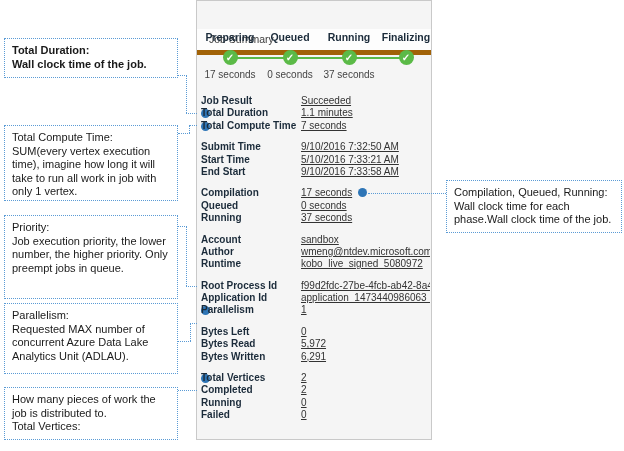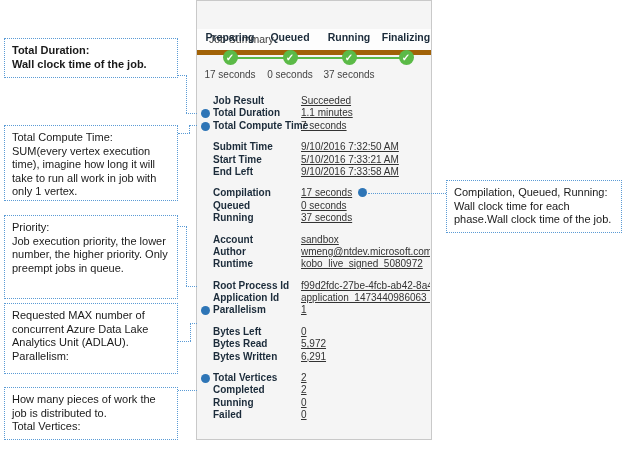--- a/index.html
+++ b/index.html
@@ -19,21 +19,21 @@
   .s-label { font-size:10.5px; font-weight:bold; color:#1b2b3a; height:14px; white-space:nowrap; }
   .s-circle { width:15px; height:15px; border-radius:50%; background:#5bba47; color:#fff;
               font-size:10px; line-height:15px; margin:5px auto 4px; font-weight:bold;
               position:relative; z-index:2; text-align:center; }
   .s-time { font-size:10px; color:#444; white-space:nowrap; }
 
   
   .groups { position:absolute; left:0; right:0; top:94px; }
   .group { margin-bottom:9px; }
   .row { position:relative; height:12.4px; }
-  .lbl { position:absolute; left:16px; top:0; font-size:10px; font-weight:bold;
+  .lbl { position:absolute; left:4px; top:0; font-size:10px; font-weight:bold;
          color:#1b2b3a; white-space:nowrap; }
   .val { position:absolute; left:104px; top:0; right:1px; font-size:10px; color:#333;
          white-space:nowrap; overflow:hidden;text-decoration:underline; }
   .dot { position:absolute; left:4px; top:2px; width:9px; height:9px; border-radius:50%;
          background:#2e75b6; }
   .dot-inline { display:inline-block; width:9px; height:9px; border-radius:50%;
                 background:#2e75b6; margin-left:6px; vertical-align:-1px; }
 
   
   .callout { position:absolute; border:1px dotted #5b9bd5; background:#ffffff;
@@ -117,21 +117,21 @@
     <div class="group">
       <div class="row">
         <span class="lbl">Submit Time</span>
         <span class="val">9/10/2016 7:32:50 AM</span>
       </div>
       <div class="row">
         <span class="lbl">Start Time</span>
         <span class="val">5/10/2016 7:33:21 AM</span>
       </div>
       <div class="row">
-        <span class="lbl">End Left</span>
+        <span class="lbl">End Start</span>
         <span class="val">9/10/2016 7:33:58 AM</span>
       </div>
     </div>
 
     <div class="group">
       <div class="row">
         <span class="lbl">Compilation</span>
         <span class="val"><span>17 seconds</span><span class="dot-inline"></span></span>
       </div>
       <div class="row">
@@ -219,22 +219,22 @@
 </div>
 <div class="callout co-2">
   <div>Total Compute Time:</div>
   <div>SUM(every vertex execution time), imagine how long it will take to run all work in job with only 1 vertex.</div>
 </div>
 <div class="callout co-3">
   <div>Priority:</div>
   <div>Job execution priority, the lower number, the higher priority. Only preempt jobs in queue.</div>
 </div>
 <div class="callout co-4">
+  <div>Parallelism:</div>
   <div>Requested MAX number of concurrent Azure Data Lake Analytics Unit (ADLAU).</div>
-  <div>Parallelism:</div>
 </div>
 <div class="callout co-5">
   <div>How many pieces of work the job is distributed to.</div>
   <div>Total Vertices:</div>
 </div>
 <div class="callout co-6">
   <div>Compilation, Queued, Running:</div>
   <div>Wall clock time for each phase.Wall clock time of the job.</div>
 </div>
 

